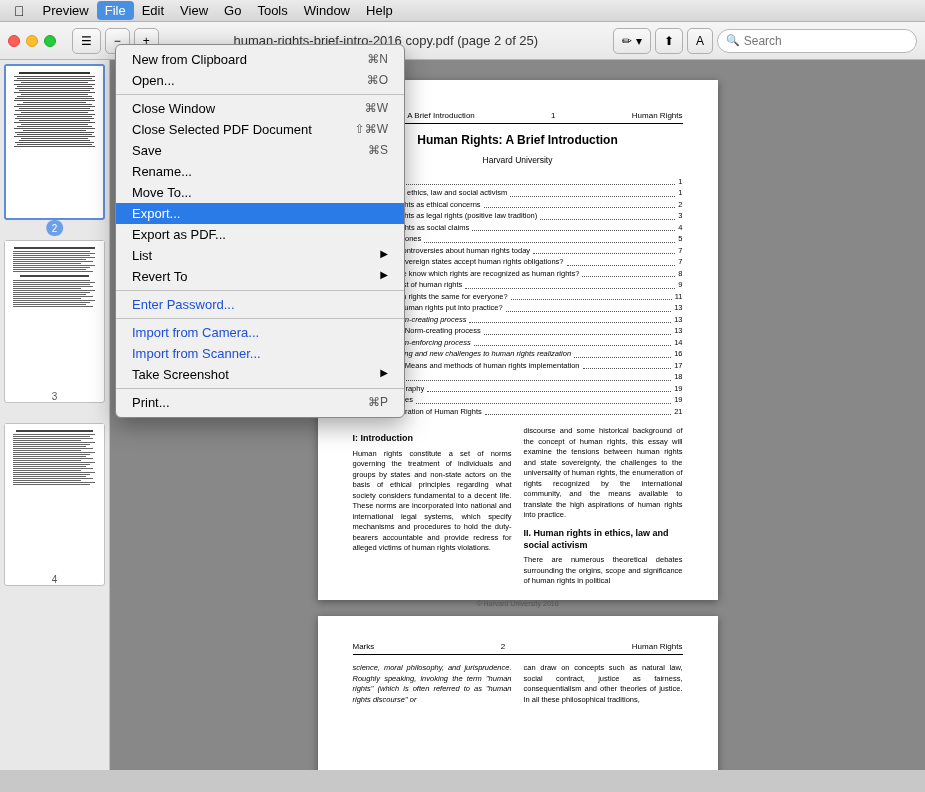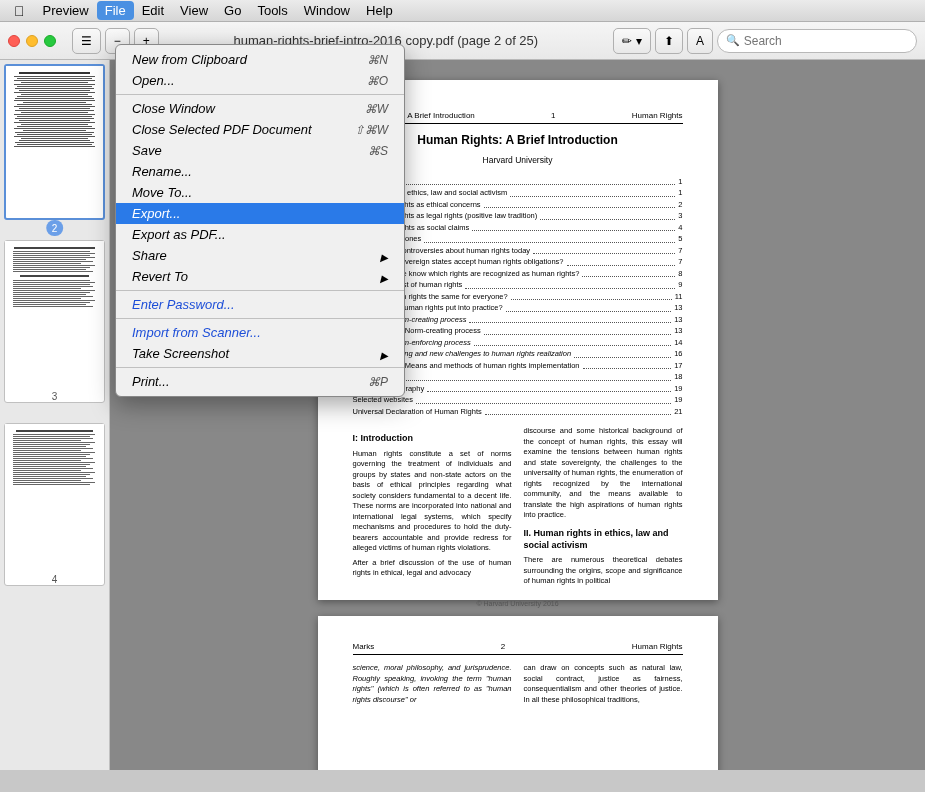--- a/index.html
+++ b/index.html
@@ -242,27 +242,26 @@
       background: #f0f0f0;
       border: 1px solid #888;
       border-radius: 6px;
       box-shadow: 0 8px 24px rgba(0,0,0,0.35);
       z-index: 1000;
       padding: 4px 0;
       overflow: hidden;
     }
     .menu-row {
       display: flex;
-      align-items: flex-end;
+      align-items: flex-start;
       padding: 3px 16px;
       font-size: 13px;
       cursor: default;
       color: #000;
       min-height: 20px;
-      font-style: italic;
     }
     .menu-row.highlighted {
       background: #2a7ae8;
       color: #fff;
     }
     .menu-row.disabled {
       color: #1d4ed8;
     }
     .menu-row.has-submenu::after {
       content: '▶';
@@ -574,21 +573,20 @@
           <span>21</span>
         </div>
       </div>
 
       <div style="height:8px;"></div>
 
       <div style="display:flex;gap:12px;">
         <div style="flex:1;">
           <div class="intro-heading">I: Introduction</div>
           <div class="intro-text">Human rights constitute a set of norms governing the treatment of individuals and groups by states and non-state actors on the basis of ethical principles regarding what society considers fundamental to a decent life. These norms are incorporated into national and international legal systems, which specify mechanisms and procedures to hold the duty-bearers accountable and provide redress for alleged victims of human rights violations.</div>
-          <div class="intro-text">After a brief discussion of the use of human rights in ethical, legal and advocacy</div>
         </div>
         <div style="flex:1;">
           <div class="intro-text">discourse and some historical background of the concept of human rights, this essay will examine the tensions between human rights and state sovereignty, the challenges to the universality of human rights, the enumeration of rights recognized by the international community, and the means available to translate the high aspirations of human rights into practice.</div>
           <div class="section-heading">II. Human rights in ethics, law and social activism</div>
           <div class="intro-text">There are numerous theoretical debates surrounding the origins, scope and significance of human rights in political</div>
         </div>
       </div>
 
       <div class="page-footer">© Harvard University 2016</div>
     </div>
@@ -640,31 +638,34 @@
   <div class="menu-row">
     <span>Move To...</span>
   </div>
   <div class="menu-row highlighted">
     <span>Export...</span>
   </div>
   <div class="menu-row">
     <span>Export as PDF...</span>
   </div>
   <div class="menu-row has-submenu">
-    <span>Share</span>
+    <span>List</span>
   </div>
   <div class="menu-row has-submenu">
     <span>Revert To</span>
   </div>
   <div class="menu-separator"></div>
   <div class="menu-row disabled">
     <span>Enter Password...</span>
   </div>
   <div class="menu-separator"></div>
   <div class="menu-row disabled">
+    <span>Import from Camera...</span>
+  </div>
+  <div class="menu-row disabled">
     <span>Import from Scanner...</span>
   </div>
   <div class="menu-row has-submenu">
     <span>Take Screenshot</span>
   </div>
   <div class="menu-separator"></div>
   <div class="menu-row">
     <span>Print...</span>
     <span class="shortcut">⌘P</span>
   </div>

